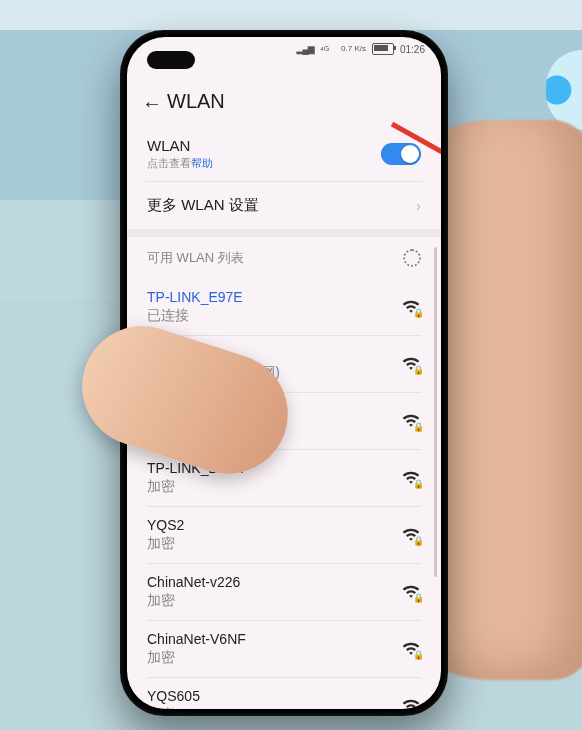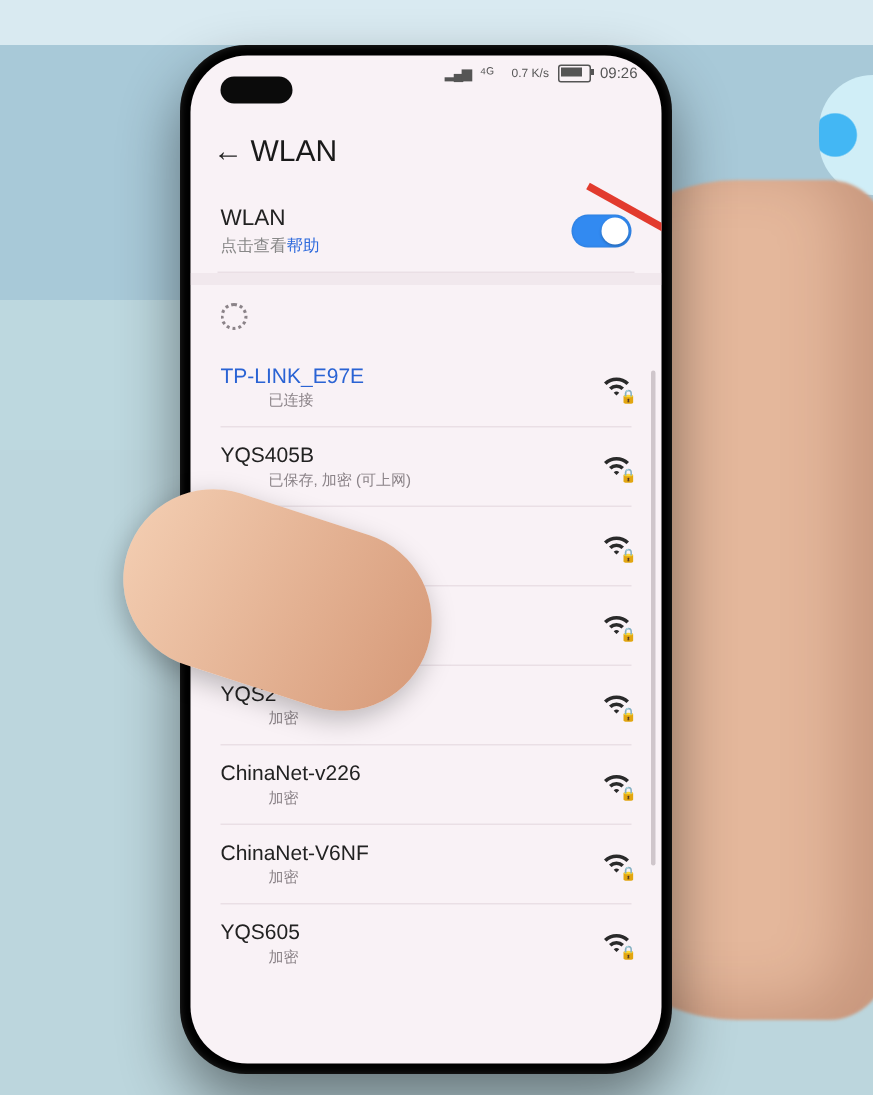--- a/index.html
+++ b/index.html
@@ -73,21 +73,21 @@
   .chev{color:#b6aeb2;font-size:14px;}
   
   .list-hdr{display:flex;align-items:center;justify-content:space-between;padding:12px 20px;}
   .list-hdr .txt{font-size:13px;color:#8b8388;}
   .spinner{width:14px;height:14px;border:2px dotted #8b8388;border-radius:50%;}
   
   .net{display:flex;align-items:center;justify-content:space-between;padding:10px 20px;}
   .net .info{display:flex;flex-direction:column;min-width:0;}
   .net .ssid{font-size:14px;color:#222;white-space:nowrap;overflow:hidden;text-overflow:ellipsis;}
   .net.connected .ssid{color:#2a63d4;}
-  .net .sub{font-size:10px;color:#8b8388;margin-top:2px;margin-left:32px;}
+  .net .sub{font-size:14px;color:#8b8388;margin-top:2px;}
   .wifi-ico{position:relative;width:20px;height:18px;}
   
   .wifi-ico svg{width:20px;height:16px;display:block;}
   .wifi-ico .lock{position:absolute;right:-4px;bottom:-2px;font-size:9px;color:#222;}
   
   .scrollhint{position:absolute;right:4px;top:210px;width:3px;height:330px;background:#cfc6cb;border-radius:2px;z-index:4;}
   
   .arrow{position:absolute;left:260px;top:82px;width:140px;height:90px;pointer-events:none;z-index:5;}
 </style>
 </head>
@@ -105,21 +105,21 @@
     <div class="status">
       <span class="sig">▂▄▆</span>
       <span>⁴ᴳ</span>
       <span>
         <svg viewBox="0 0 24 18">
             <path d="M12 16l-2-2a3 3 0 014 0zM6 10a9 9 0 0112 0l-2 2a6 6 0 00-8 0zM2 6a15 15 0 0120 0l-2 2a12 12 0 00-16 0z" fill="#555"></path>
           </svg>
       </span>
       <span style="font-size:8px;line-height:1;">0.7 K/s</span>
       <span class="batt"></span>
-      <span>09:26</span>
+      <span>01:26</span>
     </div>
 
     <div class="hdr">
       <span class="back">←</span>
       <span class="title">WLAN</span>
     </div>
 
     <div class="scrollhint"></div>
 
     <div class="content">
@@ -129,24 +129,29 @@
           <span class="l1">WLAN</span>
           <span class="l2">
             <span>点击查看</span><span class="help">帮助</span>
           </span>
         </div>
         <div class="toggle"></div>
       </div>
 
       <div class="sep"></div>
 
+      <div class="more-row">
+        <span class="txt">更多 WLAN 设置</span>
+        <span class="chev">›</span>
+      </div>
 
       <div class="sep thick"></div>
 
       <div class="list-hdr">
+        <span class="txt">可用 WLAN 列表</span>
         <span class="spinner"></span>
       </div>
 
       <div id="net-list">
           <div class="net connected">
             <div class="info">
               <span class="ssid">TP-LINK_E97E</span>
               <span class="sub">已连接</span>
             </div>
             <span class="wifi-ico">

